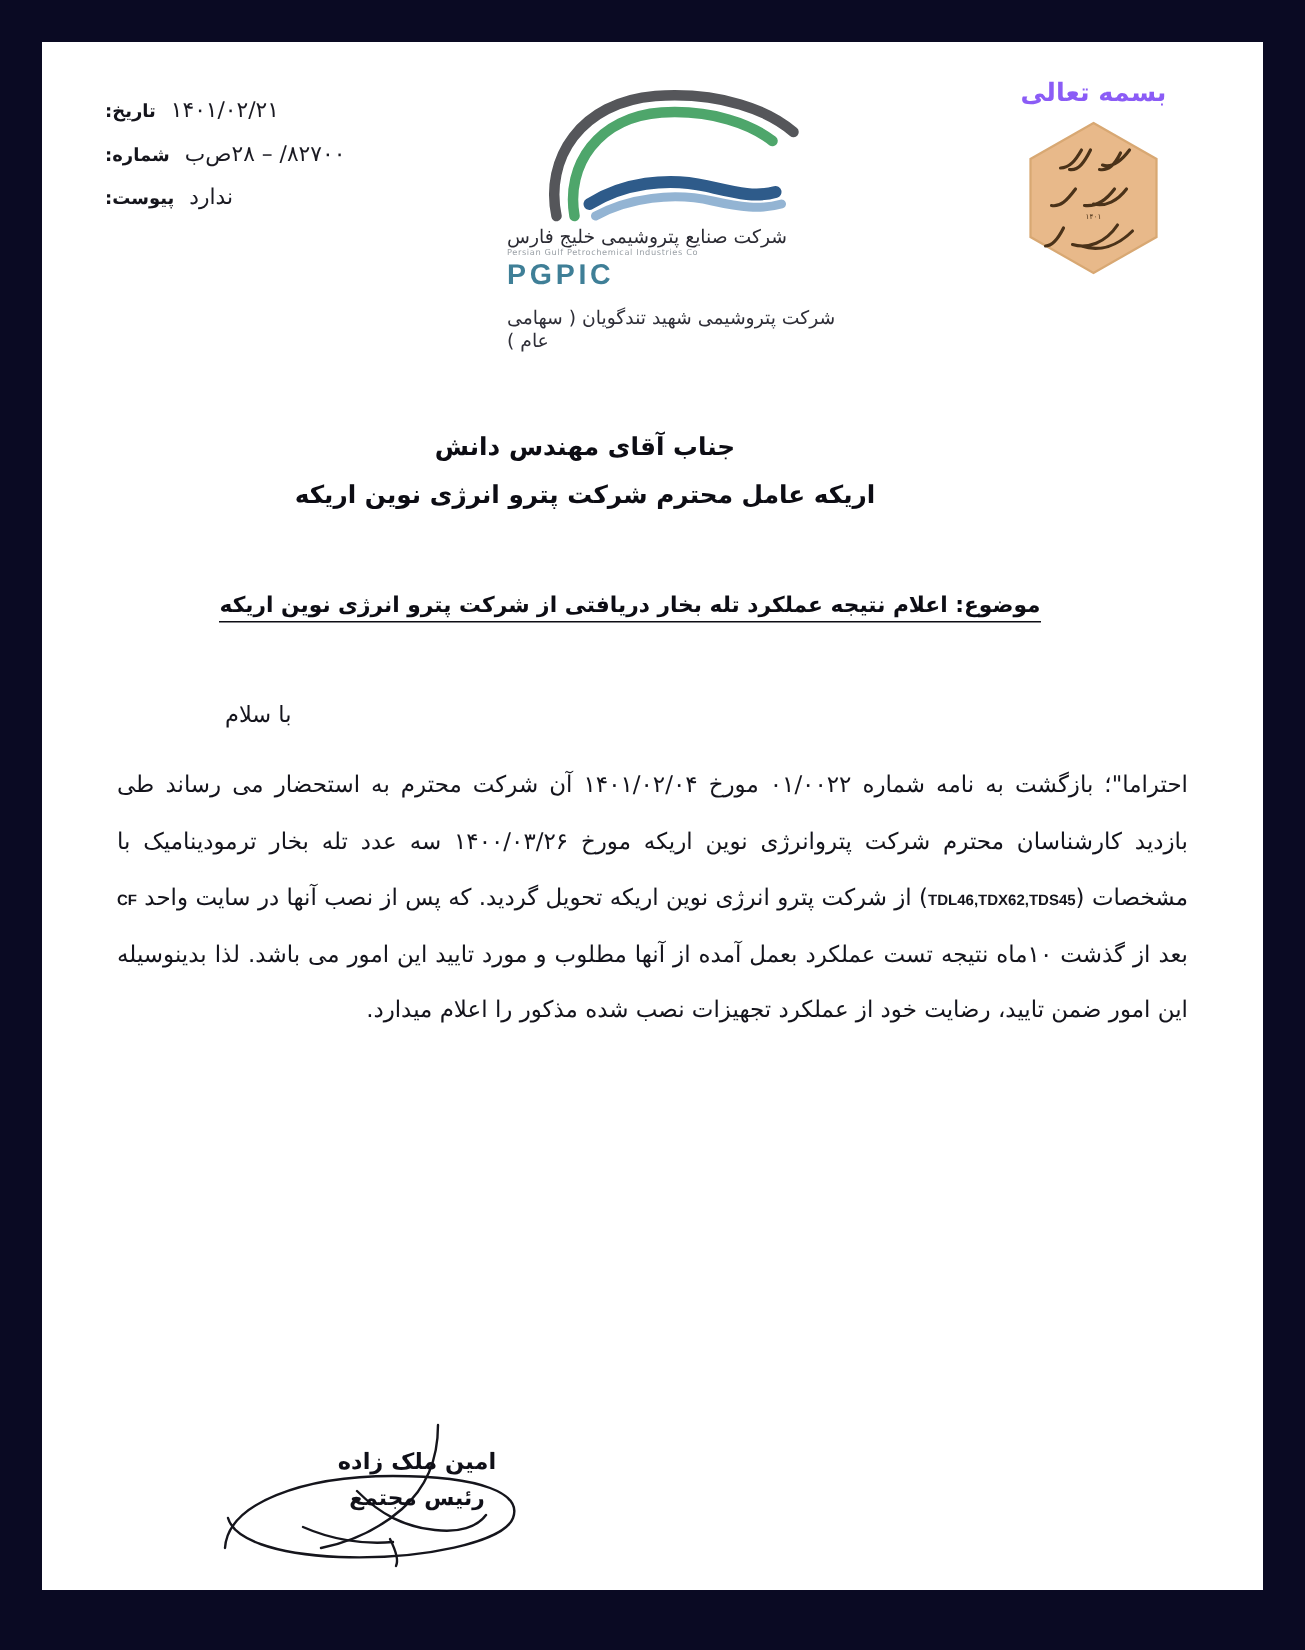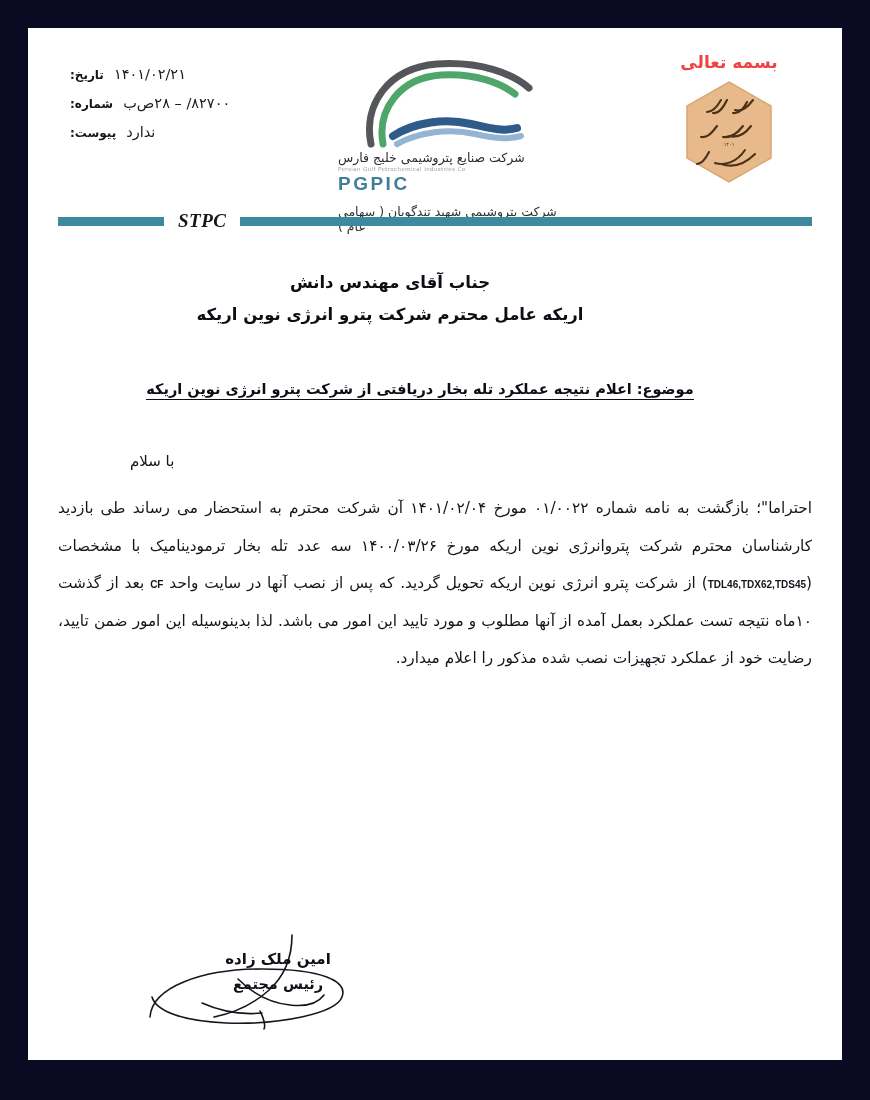--- a/index.html
+++ b/index.html
@@ -98,21 +98,21 @@
   
   .seal-block{
     position:absolute;
     right:38px; top:24px;
     width:150px;
     text-align:center;
   }
   .basmala{
     font-size:17px;
     font-weight:700;
-    color:#ef4444;
+    color:#8b5cf6;
     margin-bottom:8px;
     letter-spacing:.5px;
   }
   .seal{
     position:relative;
     width:96px;height:104px;
     margin:0 auto;
   }
   .seal svg{display:block;}
   
@@ -142,22 +142,22 @@
   .bar-right{
     height:9px;
     flex:1;
     margin-right:30px;
     background:#3d8a9e;
   }
   
   .content{
     position:absolute;
     left:0;right:0;
-    top:215px;
-    padding:0 24px;
+    top:230px;
+    padding:0 44px;
     direction:rtl;
   }
   .addressee{
     margin-top:24px;
     text-align:center;
     padding-right:90px;
   }
   .addressee div{
     font-size:16.5px;
     font-weight:700;
@@ -281,25 +281,20 @@
               <path d="M70 46 C64 54 56 58 48 56 M62 46 C56 54 50 58 42 57"></path>
               <path d="M36 46 C30 54 26 58 20 57"></path>
               <path d="M74 74 C64 84 52 88 40 84 M64 70 C56 82 44 86 34 83"></path>
               <path d="M28 72 C24 80 20 84 16 84"></path>
             </g>
             <text x="48" y="66" font-family="DejaVu Sans, sans-serif" font-size="5" fill="#4a3219" text-anchor="middle">۱۴۰۱</text>
           </svg>
         </div>
       </div>
 
-      <div class="divider">
-        <span class="bar-left"></span>
-        <span class="stpc">STPC</span>
-        <span class="bar-right"></span>
-      </div>
     </div>
 
     <div class="content">
 
       <div class="addressee">
         <div>جناب آقای مهندس دانش</div>
         <div>اریکه عامل محترم شرکت پترو انرژی نوین اریکه</div>
       </div>
 
       <div class="subject">

